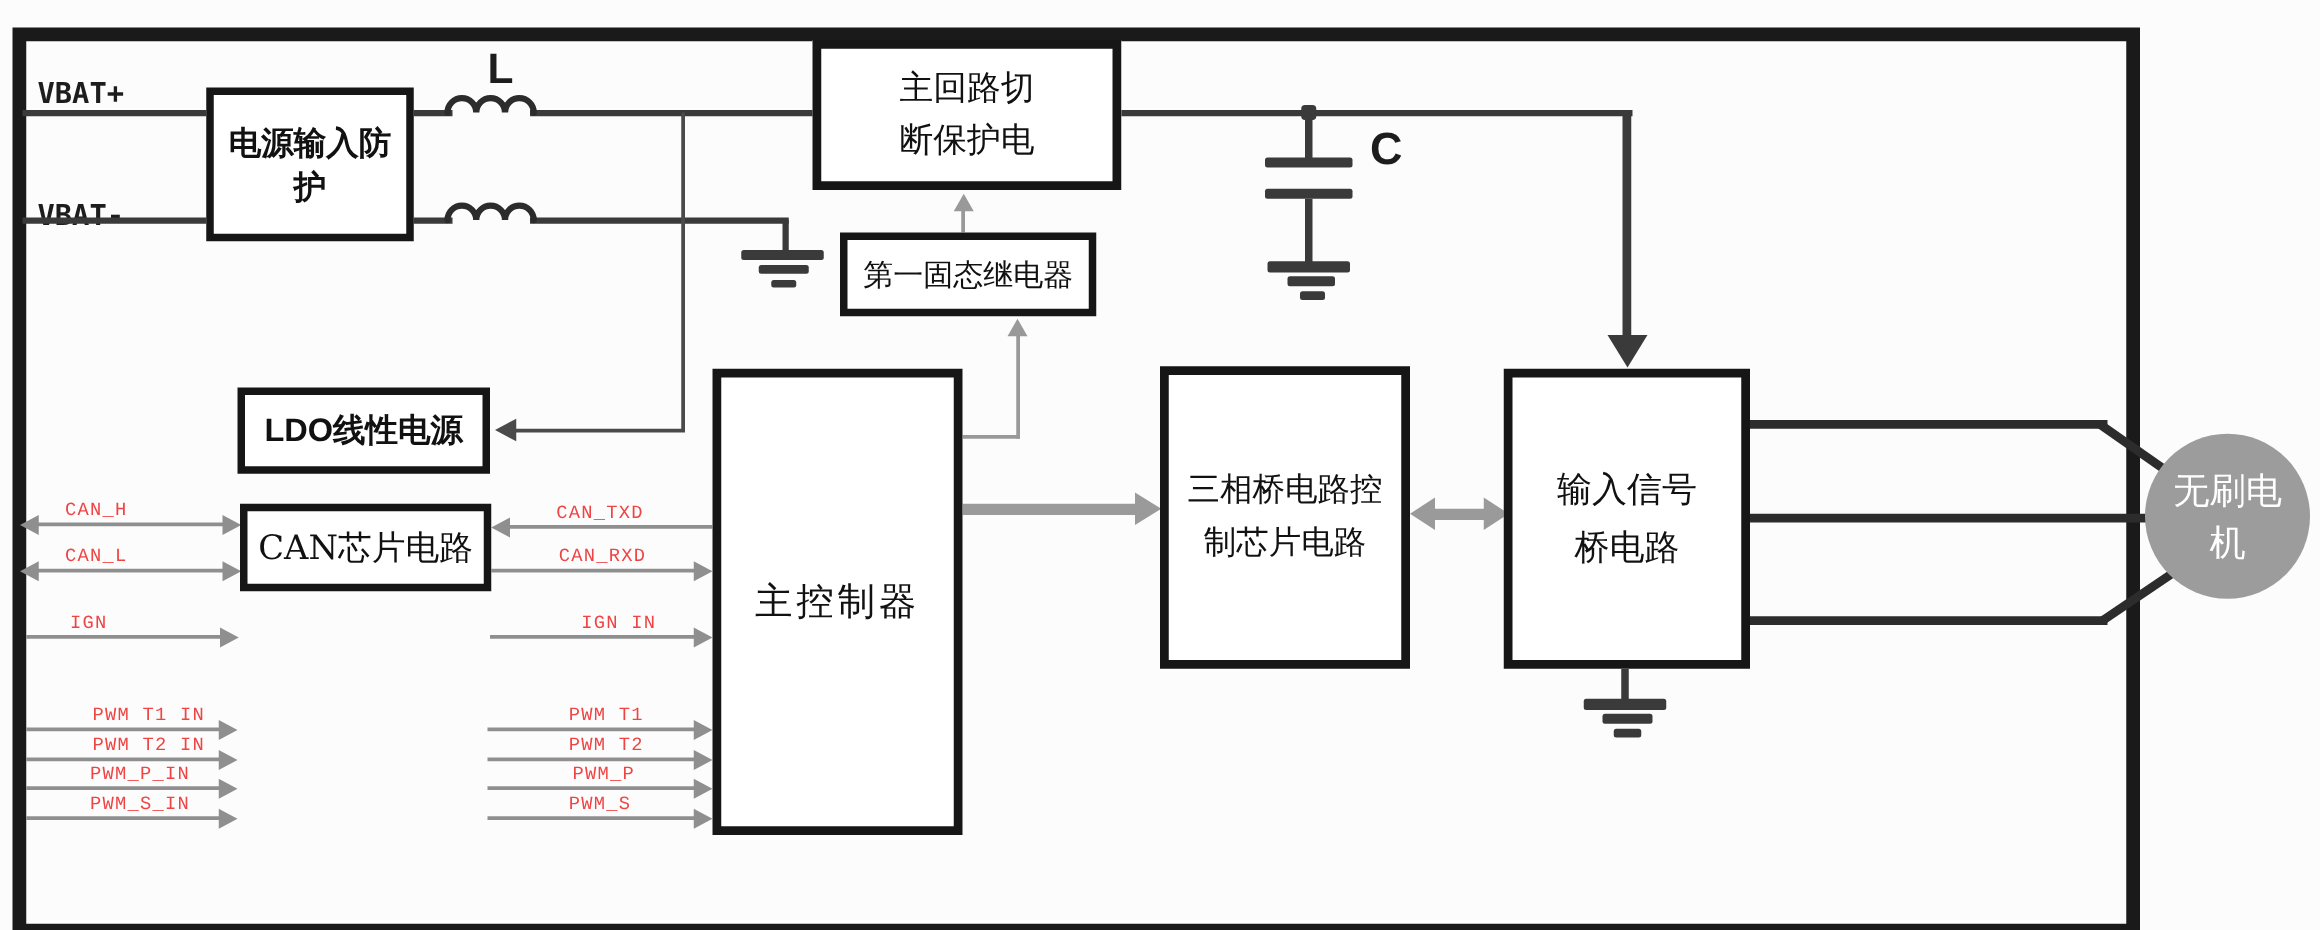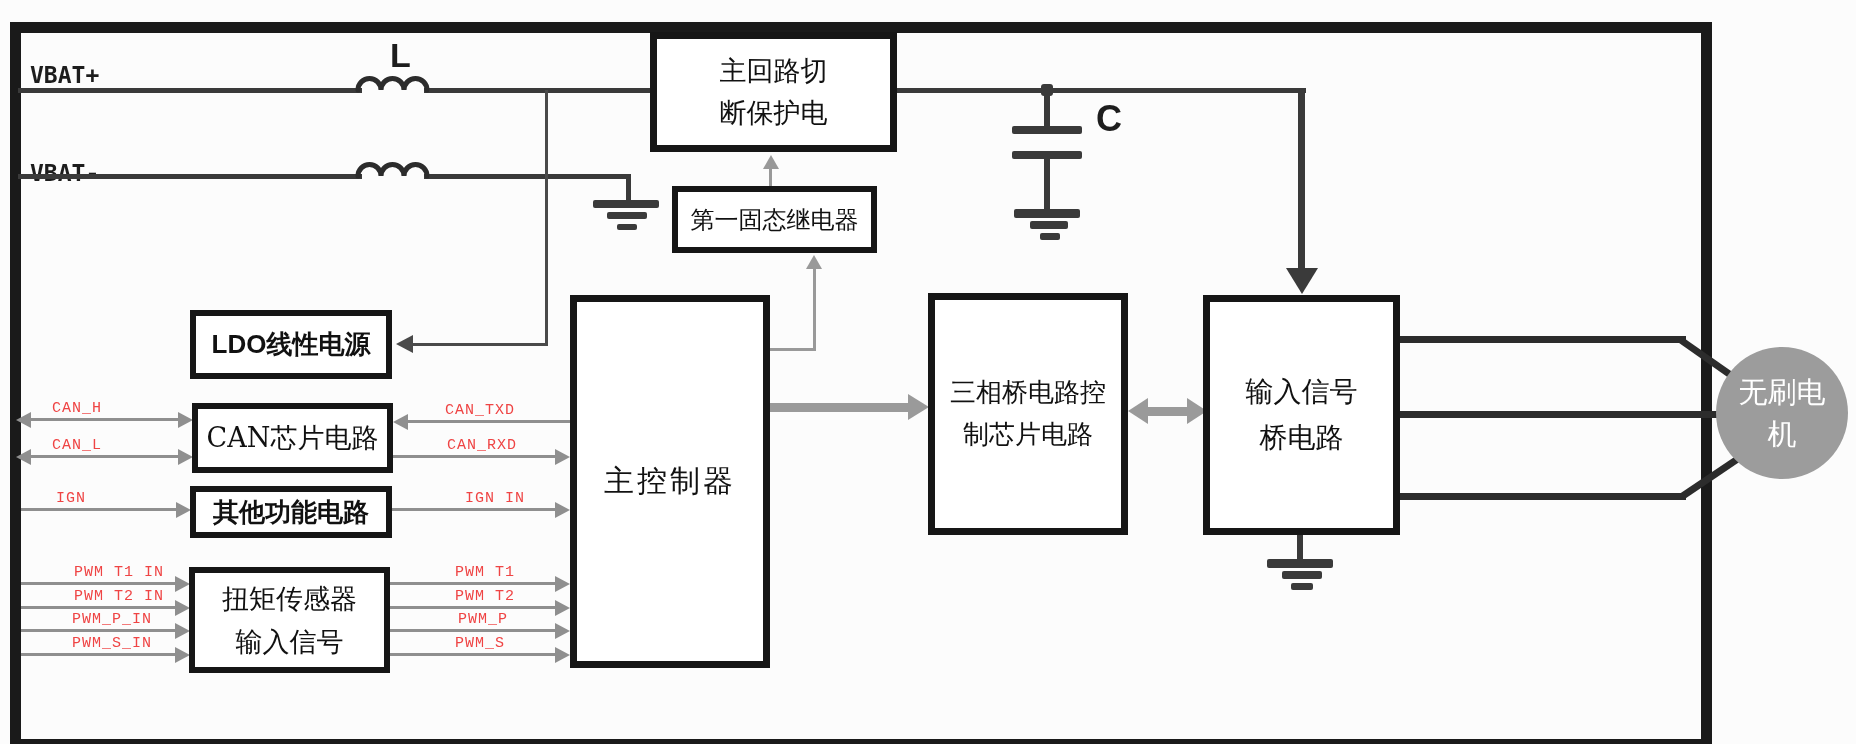--- a/index.html
+++ b/index.html
@@ -148,46 +148,42 @@
   <div class="tri" style="left:555px;top:600px;border-top:8px solid transparent;border-bottom:8px solid transparent;border-left:15px solid #8f8f8f;"></div>
 
   <div class="lblg" style="left:458px;top:611px;">PWM_P</div>
   <div class="hl gray" style="left:390px;top:629px;width:167px;height:3px;"></div>
   <div class="tri" style="left:555px;top:623px;border-top:8px solid transparent;border-bottom:8px solid transparent;border-left:15px solid #8f8f8f;"></div>
 
   <div class="lblg" style="left:455px;top:635px;">PWM_S</div>
   <div class="hl gray" style="left:390px;top:653px;width:167px;height:3px;"></div>
   <div class="tri" style="left:555px;top:647px;border-top:8px solid transparent;border-bottom:8px solid transparent;border-left:15px solid #8f8f8f;"></div>
 
+  <div class="box hei" style="left:165px;top:70px;width:166px;height:123px;font-size:26px;">
+    <span>电源输入防护</span>
+  </div>
 
   <div class="box kai" style="left:650px;top:32px;width:247px;height:120px;border-width:7px;font-size:27px;line-height:1.55;">
     <span>主回路切</span>
     <span>断保护电</span>
   </div>
 
   <div class="box kai" style="left:672px;top:186px;width:205px;height:67px;font-size:24px;">
     <span>第一固态继电器</span>
   </div>
 
   <div class="box hei" style="left:190px;top:310px;width:202px;height:69px;font-size:26px;">
     <span>LDO线性电源</span>
   </div>
 
   <div class="box kai" style="left:192px;top:403px;width:201px;height:70px;font-size:27px;">
     <span>CAN芯片电路</span>
   </div>
 
-  <div class="box hei" style="left:190px;top:486px;width:202px;height:52px;font-size:26px;">
-    <span>其他功能电路</span>
-  </div>
-
-  <div class="box kai" style="left:189px;top:567px;width:201px;height:106px;font-size:27px;line-height:1.6;">
-    <span>扭矩传感器</span>
-    <span>输入信号</span>
-  </div>
+
 
   <div class="box kai" style="left:570px;top:295px;width:200px;height:373px;border-width:7px;font-size:30px;letter-spacing:3px;">
     <span>主控制器</span>
   </div>
 
   <div class="box kai" style="left:928px;top:293px;width:200px;height:242px;border-width:7px;font-size:26px;line-height:1.6;justify-content:center;">
     <span>三相桥电路控</span>
     <span>制芯片电路</span>
   </div>
 

